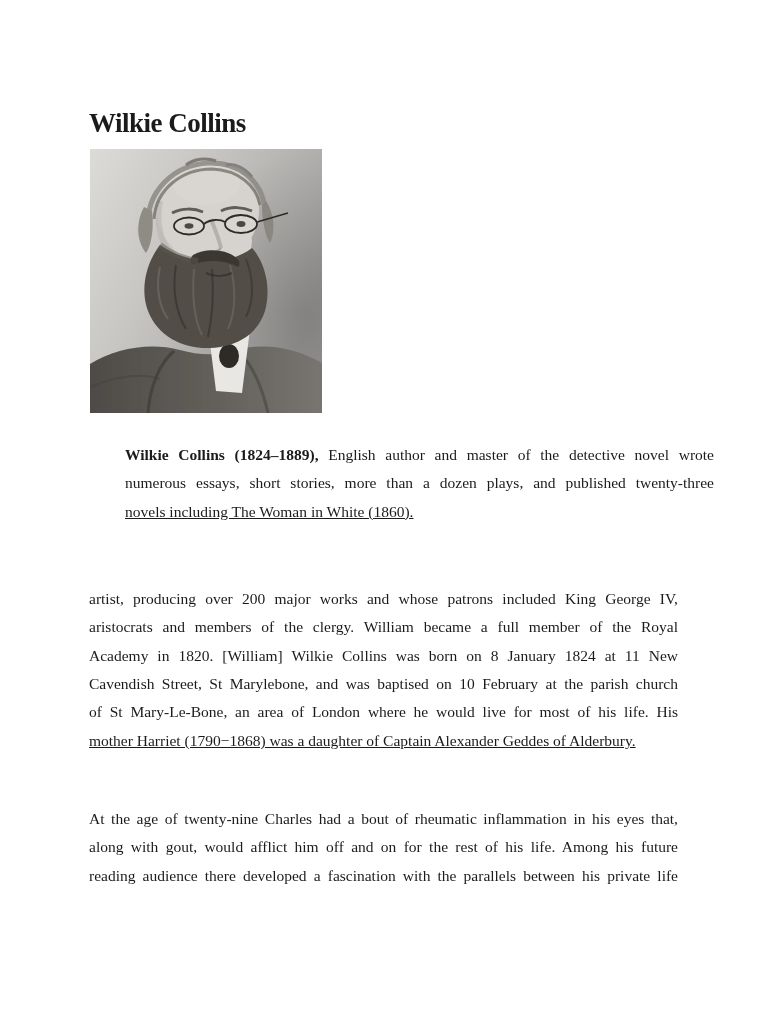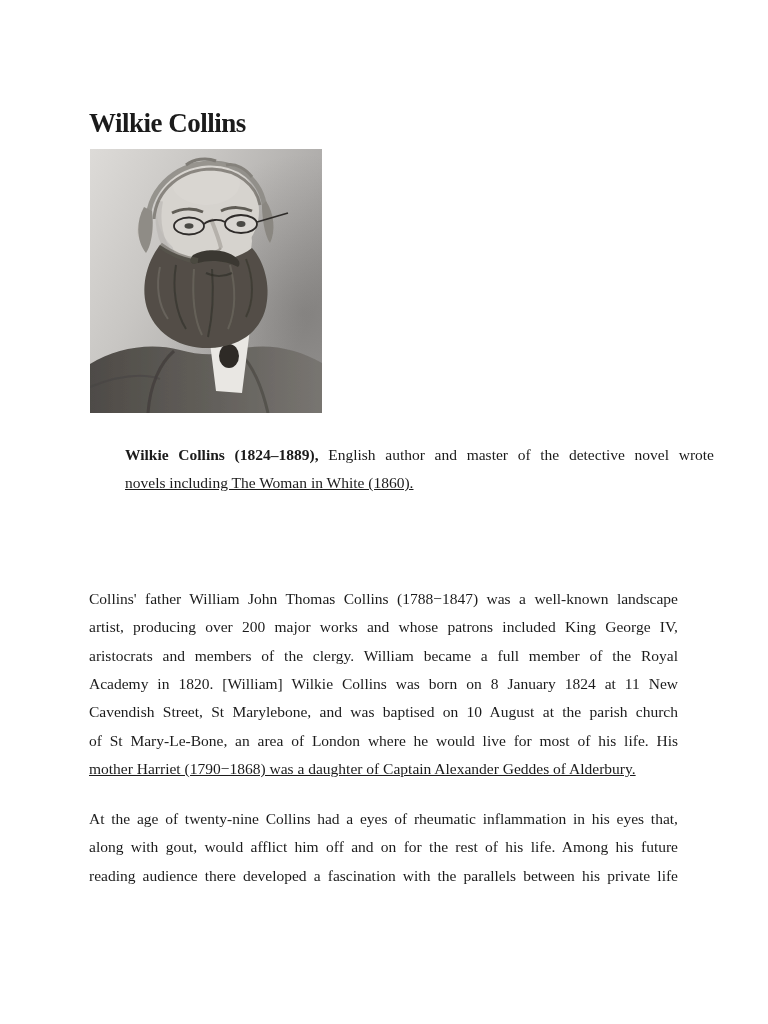--- a/index.html
+++ b/index.html
@@ -147,32 +147,32 @@
         <path d="M156,110 C164,130 164,152 156,168" stroke="#3a372f" stroke-width="2" fill="none" opacity="0.7"></path>
         <path d="M103,106 C112,100 128,100 138,104 C148,108 152,114 148,118 C138,112 120,110 108,114 C100,116 98,112 103,106 Z" fill="#3b3831"></path>
         <path d="M116,124 C124,128 134,128 142,124" stroke="#2c2a25" stroke-width="2" fill="none" opacity="0.6"></path>
         <path d="M70,96 C80,104 94,110 108,112" stroke="#5b574f" stroke-width="6" fill="none" opacity="0.5"></path>
       </g>
     </g>
   </svg>
 
   <div class="para para-intro">
     <div class="jline"><span class="lead-bold">Wilkie Collins (1824–1889),</span><span> English author and master of the detective novel wrote</span></div>
+    <div class="jline">numerous essays, short stories, more than a dozen plays, and published twenty-three</div>
     <div class="jline lastline">novels including The Woman in White (1860).</div>
   </div>
 
   <div class="para para-family">
-    <div class="jline">Collins' father William John Thomas Collins (1788−1847) was a well-known landscape</div>
     <div class="jline">artist, producing over 200 major works and whose patrons included King George IV,</div>
     <div class="jline">aristocrats and members of the clergy. William became a full member of the Royal</div>
     <div class="jline">Academy in 1820. [William] Wilkie Collins was born on 8 January 1824 at 11 New</div>
-    <div class="jline">Cavendish Street, St Marylebone, and was baptised on 10 August at the parish church</div>
+    <div class="jline">Cavendish Street, St Marylebone, and was baptised on 10 February at the parish church</div>
     <div class="jline">of St Mary-Le-Bone, an area of London where he would live for most of his life. His</div>
     <div class="jline lastline">mother Harriet (1790−1868) was a daughter of Captain Alexander Geddes of Alderbury.</div>
   </div>
 
   <div class="para para-life">
-    <div class="jline">At the age of twenty-nine Collins had a eyes of rheumatic inflammation in his eyes that,</div>
+    <div class="jline">At the age of twenty-nine Charles had a bout of rheumatic inflammation in his eyes that,</div>
     <div class="jline">along with gout, would afflict him off and on for the rest of his life. Among his future</div>
     <div class="jline">reading audience there developed a fascination with the parallels between his private life</div>
   </div>
 
 </div>
 
 </body></html>

